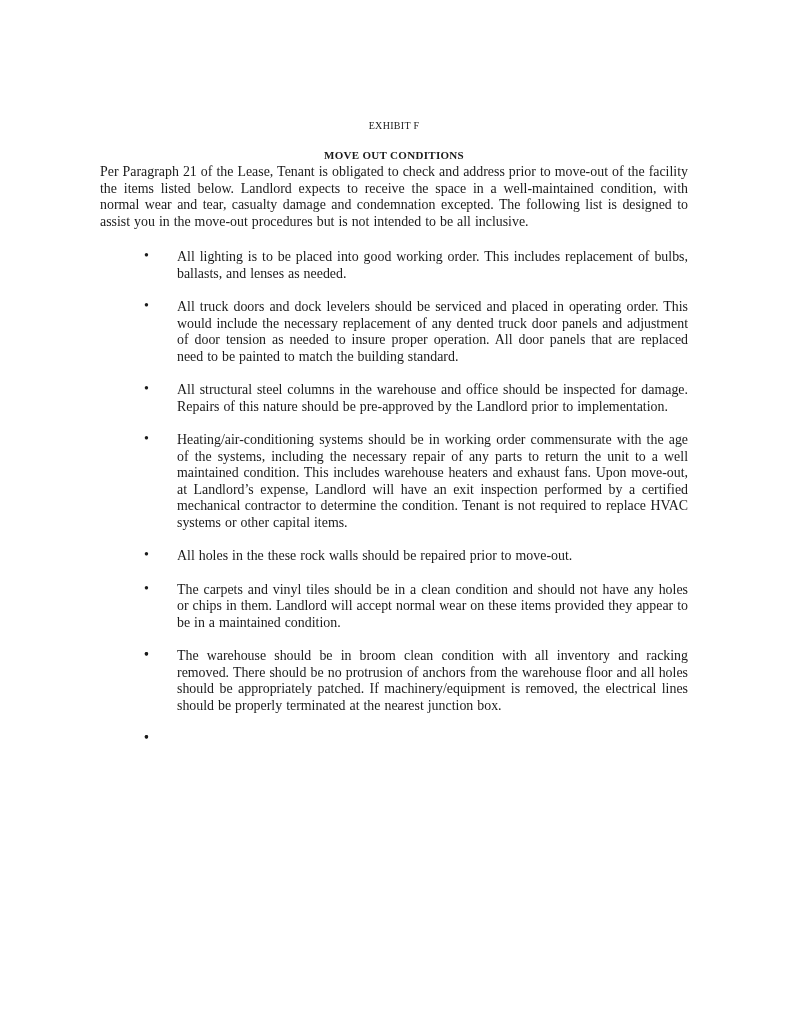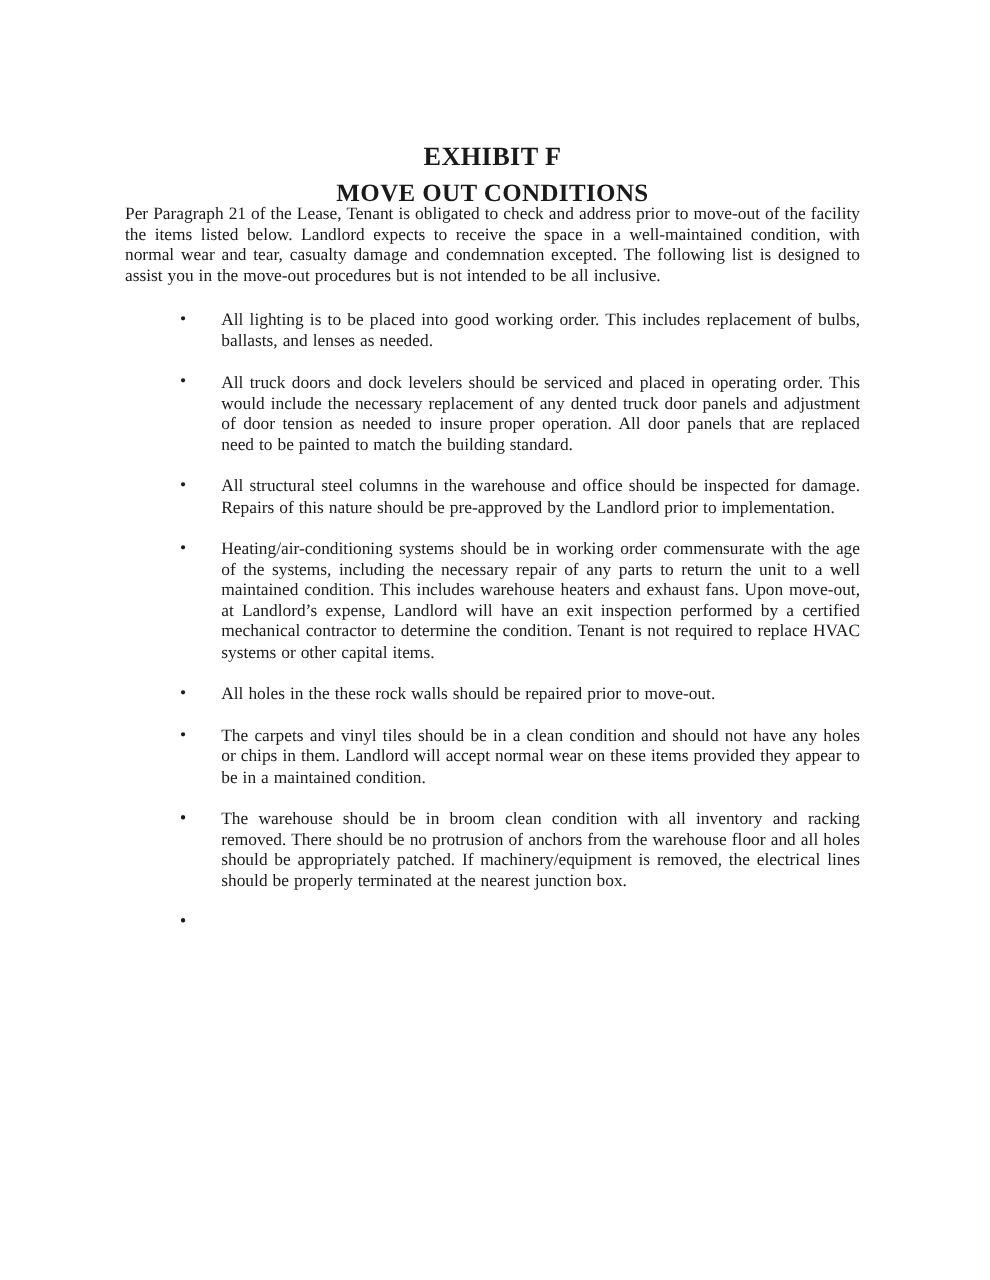--- a/index.html
+++ b/index.html
@@ -22,28 +22,28 @@
     position: absolute;
     left: 100px;
     top: 0;
     width: 588px;
   }
   .heading-block {
     margin-top: 117px;
     text-align: center;
   }
   .doc-title {
-    font-size: 21px;
-    font-weight: bold;
+    font-size: 10px;
+    font-weight: normal;
     letter-spacing: 0.3px;
     line-height: 17px;
   }
   .doc-subtitle {
     margin-top: 13px;
-    font-size: 20px;
+    font-size: 11px;
     font-weight: bold;
     letter-spacing: 0.3px;
     line-height: 17px;
   }
   .intro {
     font-size: 13.9px;
     line-height: 16.5px;
     text-align: justify;
     word-spacing: 0.5px;
   }

